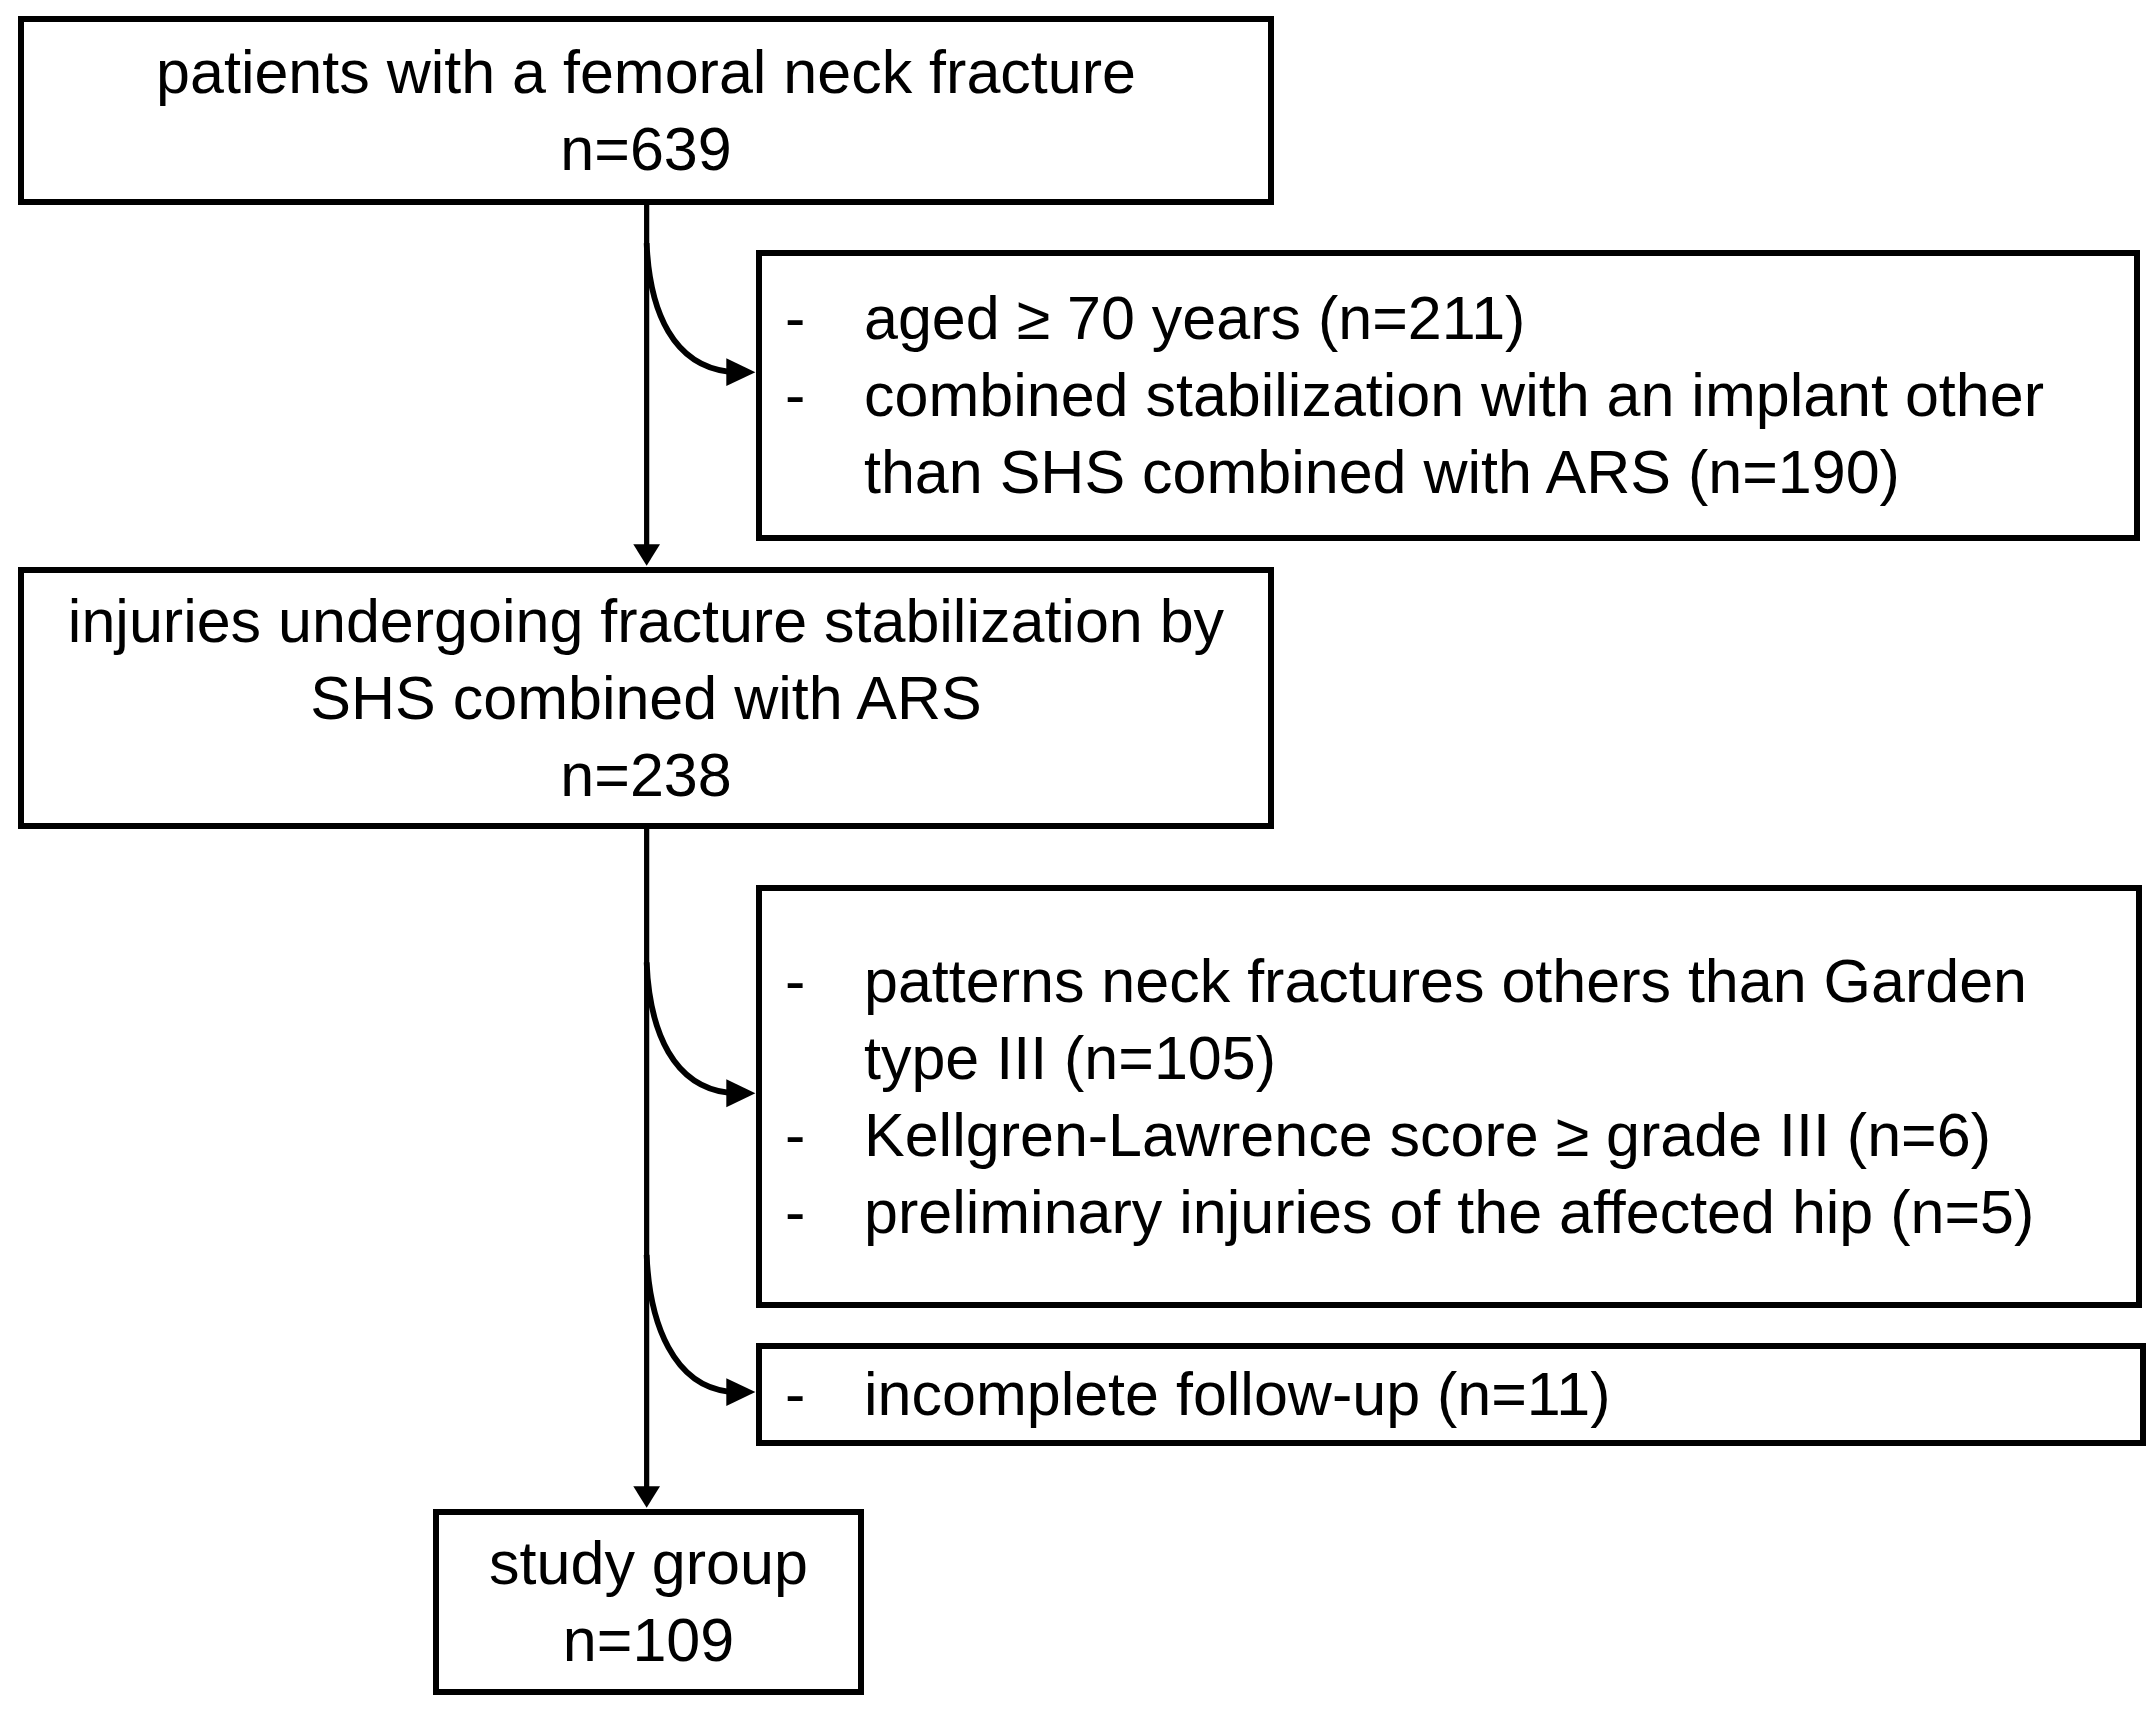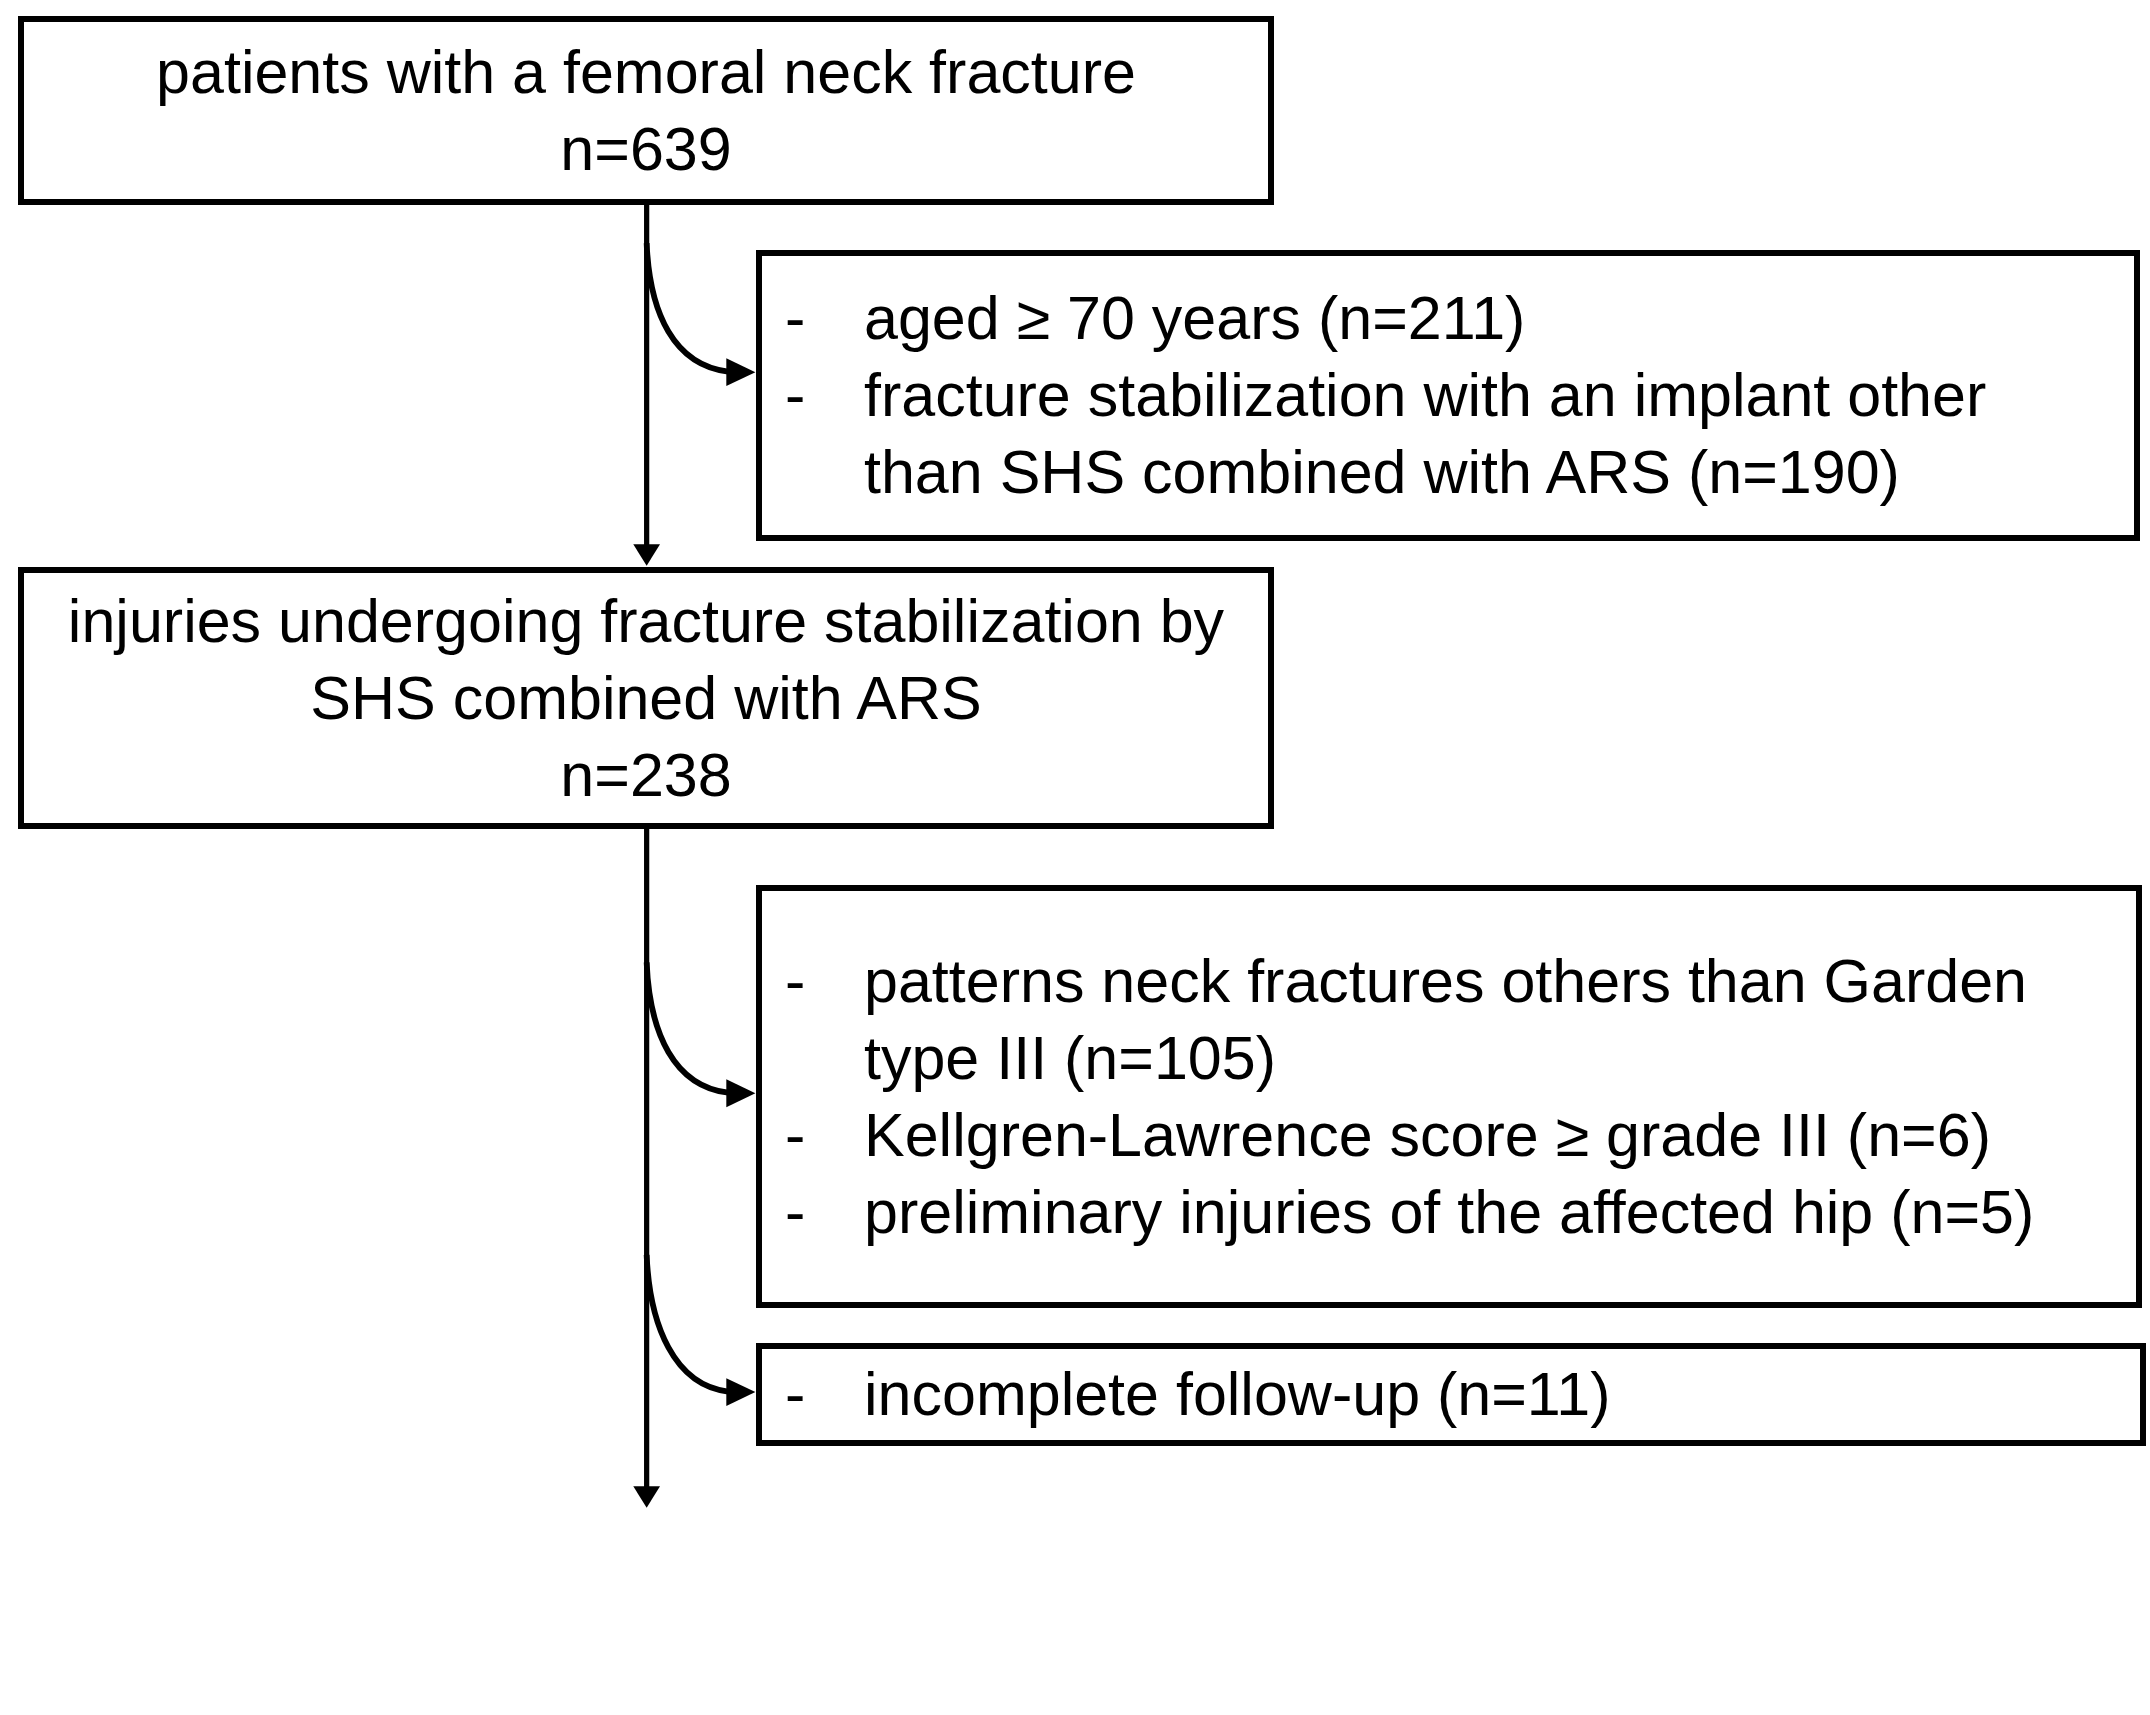--- a/index.html
+++ b/index.html
@@ -92,21 +92,21 @@
     <div class="line">n=639</div>
   </div>
 
   <div class="box" id="box-excl1">
     <div class="row">
       <span class="marker">-</span>
       <span class="line">aged ≥ 70 years (n=211)</span>
     </div>
     <div class="row">
       <span class="marker">-</span>
-      <span class="line">fracture stabilization with an implant other</span>
+      <span class="line">combined stabilization with an implant other</span>
     </div>
     <div class="row">
       <span class="marker"></span>
       <span class="line">than SHS combined with ARS (n=190)</span>
     </div>
   </div>
 
   <div class="box centered" id="box-shs">
     <div class="line">injuries undergoing fracture stabilization by</div>
     <div class="line">SHS combined with ARS</div>
@@ -132,15 +132,19 @@
     </div>
   </div>
 
   <div class="box" id="box-excl3">
     <div class="row">
       <span class="marker">-</span>
       <span class="line">incomplete follow-up (n=11)</span>
     </div>
   </div>
 
+  <div class="box centered" id="box-study">
+    <div class="line">study group</div>
+    <div class="line">n=109</div>
+  </div>
 
 </div>
 
 
 </body></html>

